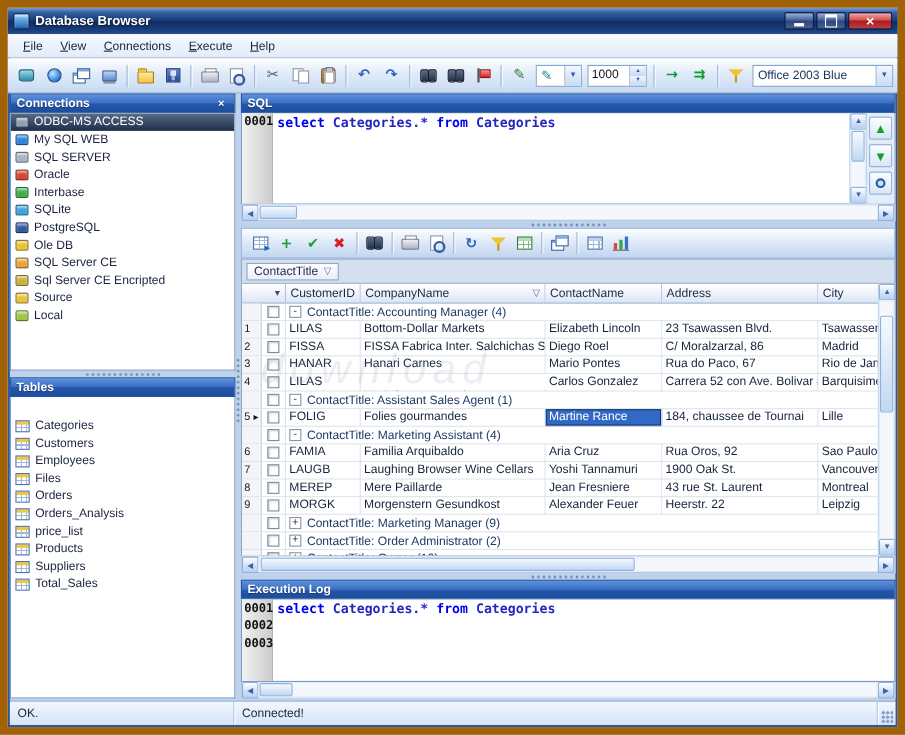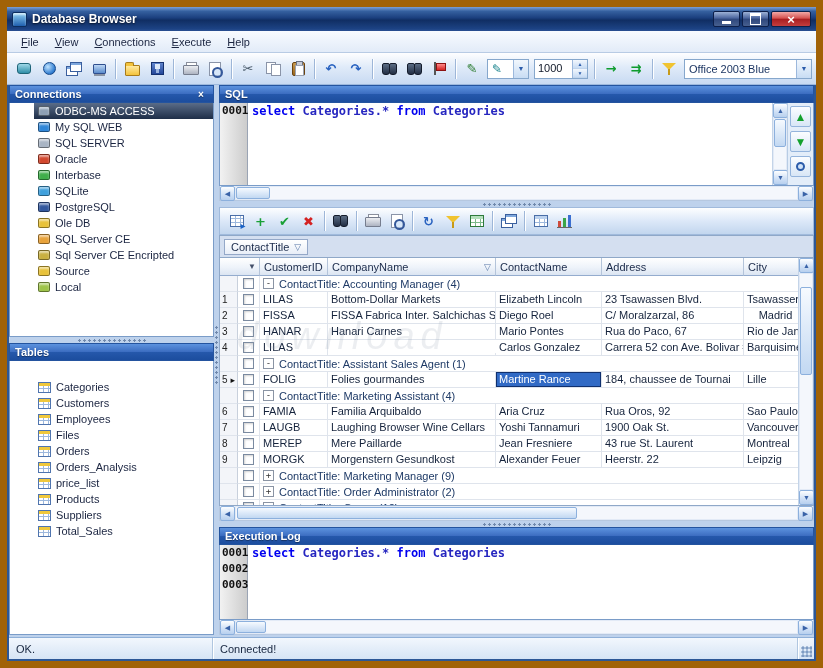--- a/index.html
+++ b/index.html
@@ -123,21 +123,21 @@
   .hsplit { height:6px; flex:none; position:relative; }
   .hsplit::after { content:""; position:absolute; top:2px; left:50%; transform:translateX(-50%); width:70px; height:3px;
       background-image:radial-gradient(circle,#6f88ac 1px,transparent 1.4px); background-size:5px 3px; background-repeat:repeat-x; }
 
   .panel { display:flex; flex-direction:column; min-height:0; }
   .phead { height:18px; flex:none; display:flex; align-items:center; justify-content:space-between; padding:0 5px;
       background:linear-gradient(#5c92de,#3b6cc0 50%,#2558ab 51%,#1c4d9e); border:1px solid #24549f;
       color:#fff; font-size:11px; font-weight:bold; text-shadow:0 1px 1px rgba(0,0,0,.4); }
   .phx { width:14px; height:13px; display:flex; align-items:center; justify-content:center; color:#fff; font-size:10px; }
   .phx::before { content:"×"; font-weight:bold; }
-  .plist { flex:1; background:#fff; border:1px solid #7a9cc8; border-top:none; overflow:hidden;padding-left:24px; }
+  .plist { flex:1; background:#fff; border:1px solid #7a9cc8; border-top:none; overflow:hidden; }
   .connpanel { height:252px; flex:none; }
   .tablespanel { flex:1; }
   .tlist { padding-top:18px; }
   .litem { height:16px; display:flex; align-items:center; gap:5px; padding-left:4px; font-size:11px; color:#1a2440; white-space:nowrap; }
   .litem.selected { background:linear-gradient(#5a6c88,#1e2e48); color:#fff; }
   .db-ico { width:12px; height:10px; flex:none; border-radius:2px; border:1px solid rgba(0,0,0,.4);
             box-shadow:inset 0 2px 2px rgba(255,255,255,.55); }
   .tbl-ico { width:13px; height:11px; flex:none; border:1px solid #4f74ae; background-color:#fff;
       background-image:linear-gradient(#f0c83c,#f0c83c),
         repeating-linear-gradient(0deg,transparent 0 3px,#9db8dd 3px 4px),
@@ -580,21 +580,21 @@
               <div class="gc numcell" style="width: 18px;">
                 <span class="rnum">2</span>
               </div>
               <div class="gc cbcell" style="width: 22px;">
                 <span class="cb"></span>
               </div>
               <div class="gc datacell" style="width: 68px;">FISSA</div>
               <div class="gc datacell" style="width: 168px;">FISSA Fabrica Inter. Salchichas S.A</div>
               <div class="gc datacell" style="width: 106px;">Diego Roel</div>
               <div class="gc datacell" style="width: 142px;">C/ Moralzarzal, 86</div>
-              <div class="gc datacell" style="width: 64px; text-align: center;">Madrid</div>
+              <div class="gc datacell" style="width: 64px;">Madrid</div>
             </div>
             <div class="grow datarow">
               <div class="gc numcell" style="width: 18px;">
                 <span class="rnum">3</span>
               </div>
               <div class="gc cbcell" style="width: 22px;">
                 <span class="cb"></span>
               </div>
               <div class="gc datacell" style="width: 68px;">HANAR</div>
               <div class="gc datacell" style="width: 168px;">Hanari Carnes</div>

